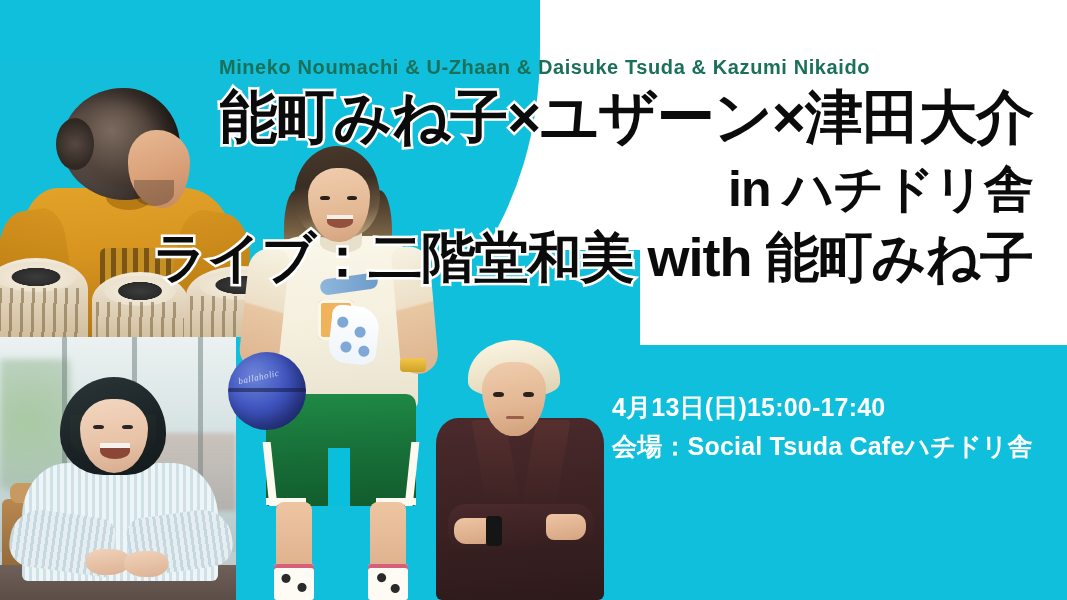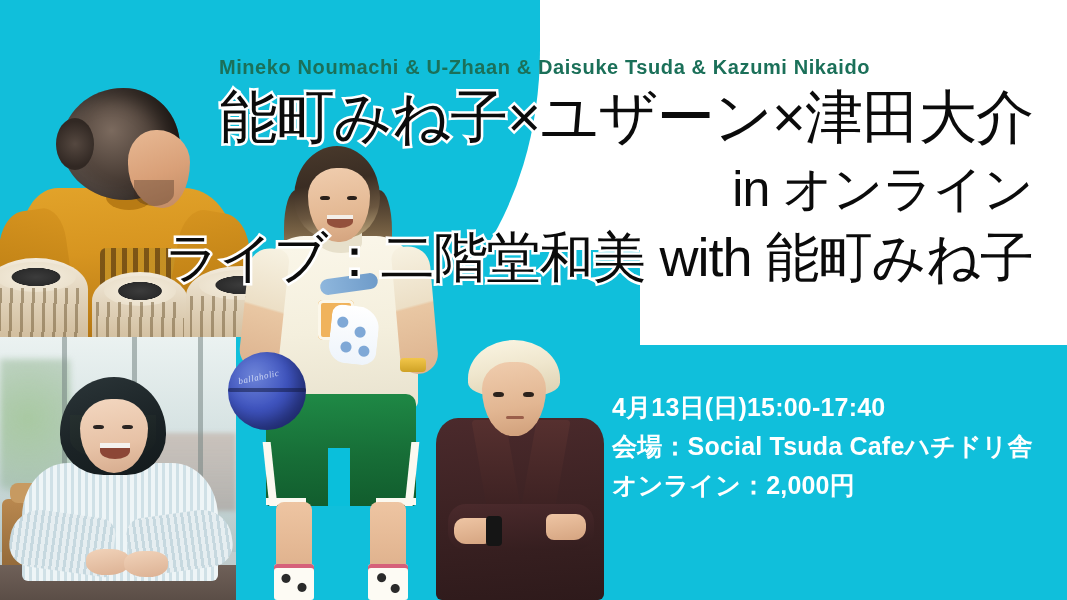--- a/index.html
+++ b/index.html
@@ -431,21 +431,21 @@
     font-size:20px; font-weight:700; letter-spacing:.6px;
     color:#1B7059;
     z-index:40;
     padding-left:22px;
   }
   .title-block{
     position:absolute; left:0; top:88px; width:1067px;
     z-index:45; pointer-events:none;
   }
   .tline{
-    font-weight:400;
+    font-weight:700;
     color:#0B0B0B;
     letter-spacing:-1px;
     line-height:1;
     -webkit-text-stroke:5px #ffffff;
     paint-order:stroke fill;
     white-space:nowrap;
   }
   .tline.l1{
     font-size:58px;
     text-align:right;
@@ -579,23 +579,22 @@
       <div class="t-eye l"></div>
       <div class="t-eye r"></div>
       <div class="t-mouth"></div>
     </div>
   </div>
 
   <div class="subtitle">Mineko Noumachi &amp; U-Zhaan &amp; Daisuke Tsuda &amp; Kazumi Nikaido</div>
 
   <div class="title-block">
     <div class="tline l1">能町みね子×ユザーン×津田大介</div>
-    <div class="tline l2">in オンライン</div>
+    <div class="tline l2">in ハチドリ舎</div>
     <div class="tline l3">ライブ：二階堂和美 with 能町みね子</div>
   </div>
 
   <div class="details">
     <div class="dline">4月13日(日)15:00-17:40</div>
     <div class="dline">会場：Social Tsuda Cafeハチドリ舎</div>
-    <div class="dline">オンライン：2,000円</div>
   </div>
 
 </div>
 
 </body></html>

